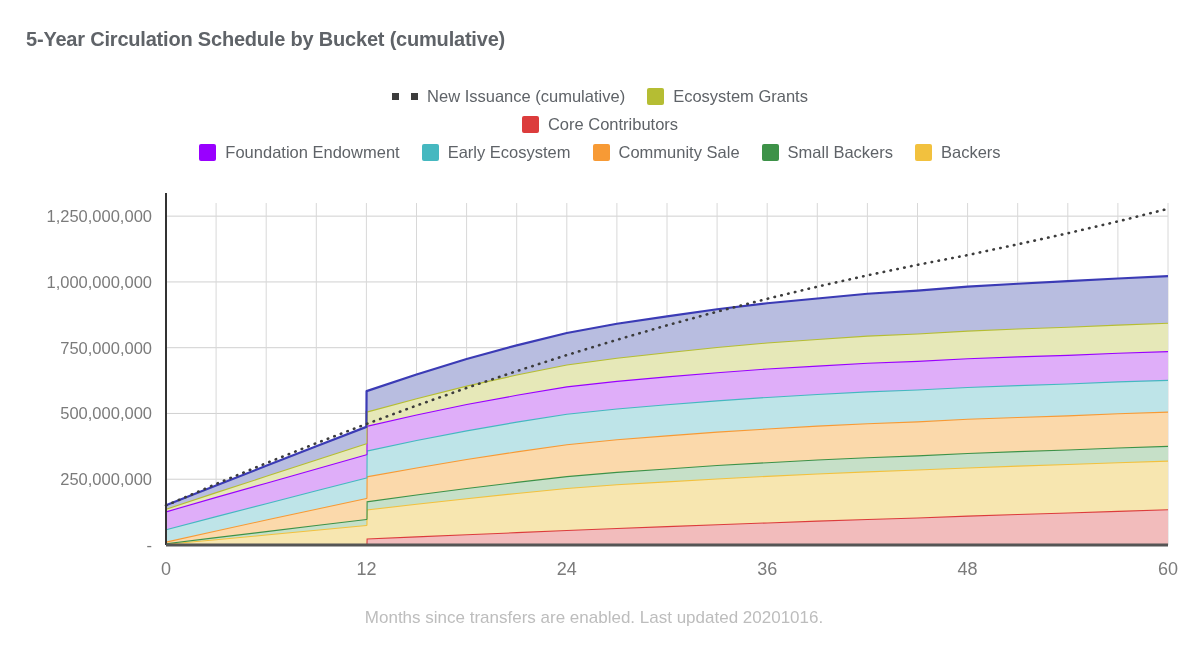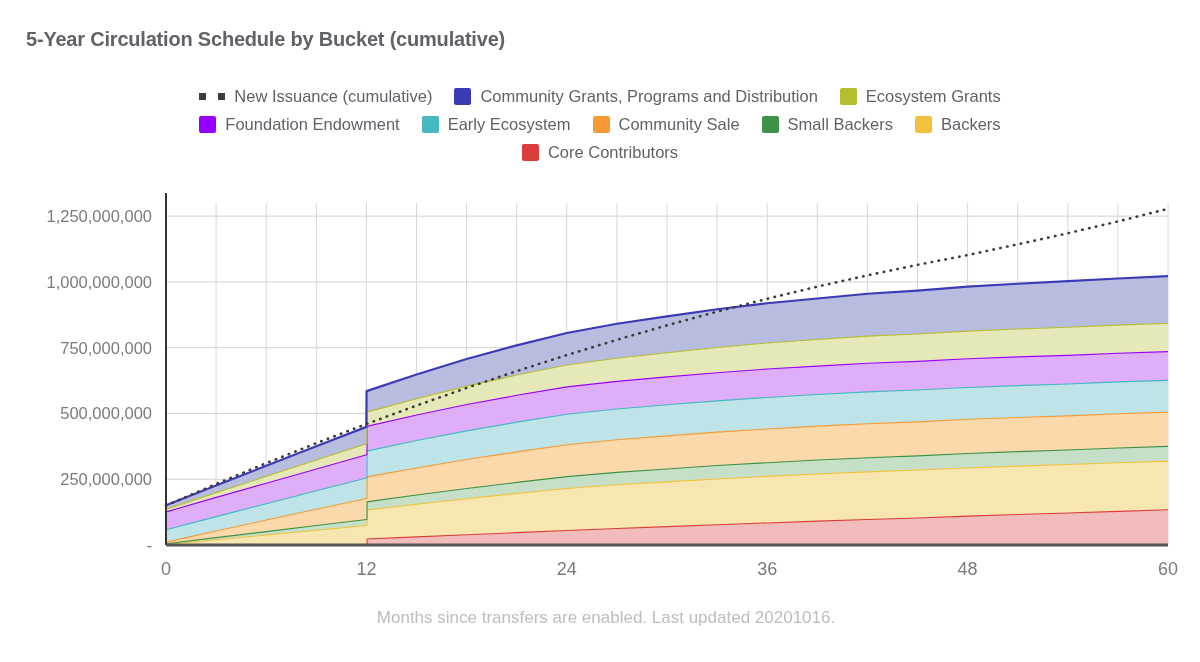--- a/index.html
+++ b/index.html
@@ -47,47 +47,49 @@
     font-size:16.5px;fill:#7b7b7b;
     font-family:"Liberation Sans","DejaVu Sans",sans-serif;
     text-anchor:end;
   }
   .xtick{
     font-size:18px;fill:#7b7b7b;
     font-family:"Liberation Sans","DejaVu Sans",sans-serif;
     text-anchor:middle;
   }
   .footer-note{
-    position:absolute;left:16px;top:608px;width:1180px;
+    position:absolute;left:4px;top:608px;width:1180px;
     text-align:center;font-size:17px;color:#bdbdbd;
   }
 </style>
 </head>
 <body>
 
 <div id="chart-root">
 
   <div class="chart-title">5-Year Circulation Schedule by Bucket (cumulative)</div>
 
   <div class="legend">
     <div class="legend-row">
       <div class="legend-item">
         <span class="legend-dots">
             <i></i>
             <i></i>
           </span>
         <span class="legend-label">New Issuance (cumulative)</span>
       </div>
       <div class="legend-item">
-        <span class="legend-swatch" style="background:#3b3bb5"></span>
-        <span class="legend-label">Community Grants, Programs and Distribution</span>
-      </div>
-      <div class="legend-item">
         <span class="legend-swatch" style="background:#b5bd33"></span>
         <span class="legend-label">Ecosystem Grants</span>
+      </div>
+    </div>
+    <div class="legend-row">
+      <div class="legend-item">
+        <span class="legend-swatch" style="background:#dc3c3c"></span>
+        <span class="legend-label">Core Contributors</span>
       </div>
     </div>
     <div class="legend-row">
       <div class="legend-item">
         <span class="legend-swatch" style="background:#9900ff"></span>
         <span class="legend-label">Foundation Endowment</span>
       </div>
       <div class="legend-item">
         <span class="legend-swatch" style="background:#45b8c0"></span>
         <span class="legend-label">Early Ecosystem</span>
@@ -96,26 +98,20 @@
         <span class="legend-swatch" style="background:#f79a35"></span>
         <span class="legend-label">Community Sale</span>
       </div>
       <div class="legend-item">
         <span class="legend-swatch" style="background:#3d9248"></span>
         <span class="legend-label">Small Backers</span>
       </div>
       <div class="legend-item">
         <span class="legend-swatch" style="background:#f2c13e"></span>
         <span class="legend-label">Backers</span>
-      </div>
-    </div>
-    <div class="legend-row">
-      <div class="legend-item">
-        <span class="legend-swatch" style="background:#dc3c3c"></span>
-        <span class="legend-label">Core Contributors</span>
       </div>
     </div>
   </div>
 
   <div class="plot-wrap">
     <svg id="plot" width="1200" height="420">
       <g id="g-grid">
           <line x1="166" x2="1168" y1="309.2307692307692" y2="309.2307692307692" stroke="#d0d0d0" stroke-width="1"></line>
           <line x1="166" x2="1168" y1="243.46153846153845" y2="243.46153846153845" stroke="#d0d0d0" stroke-width="1"></line>
           <line x1="166" x2="1168" y1="177.6923076923077" y2="177.6923076923077" stroke="#d0d0d0" stroke-width="1"></line>

